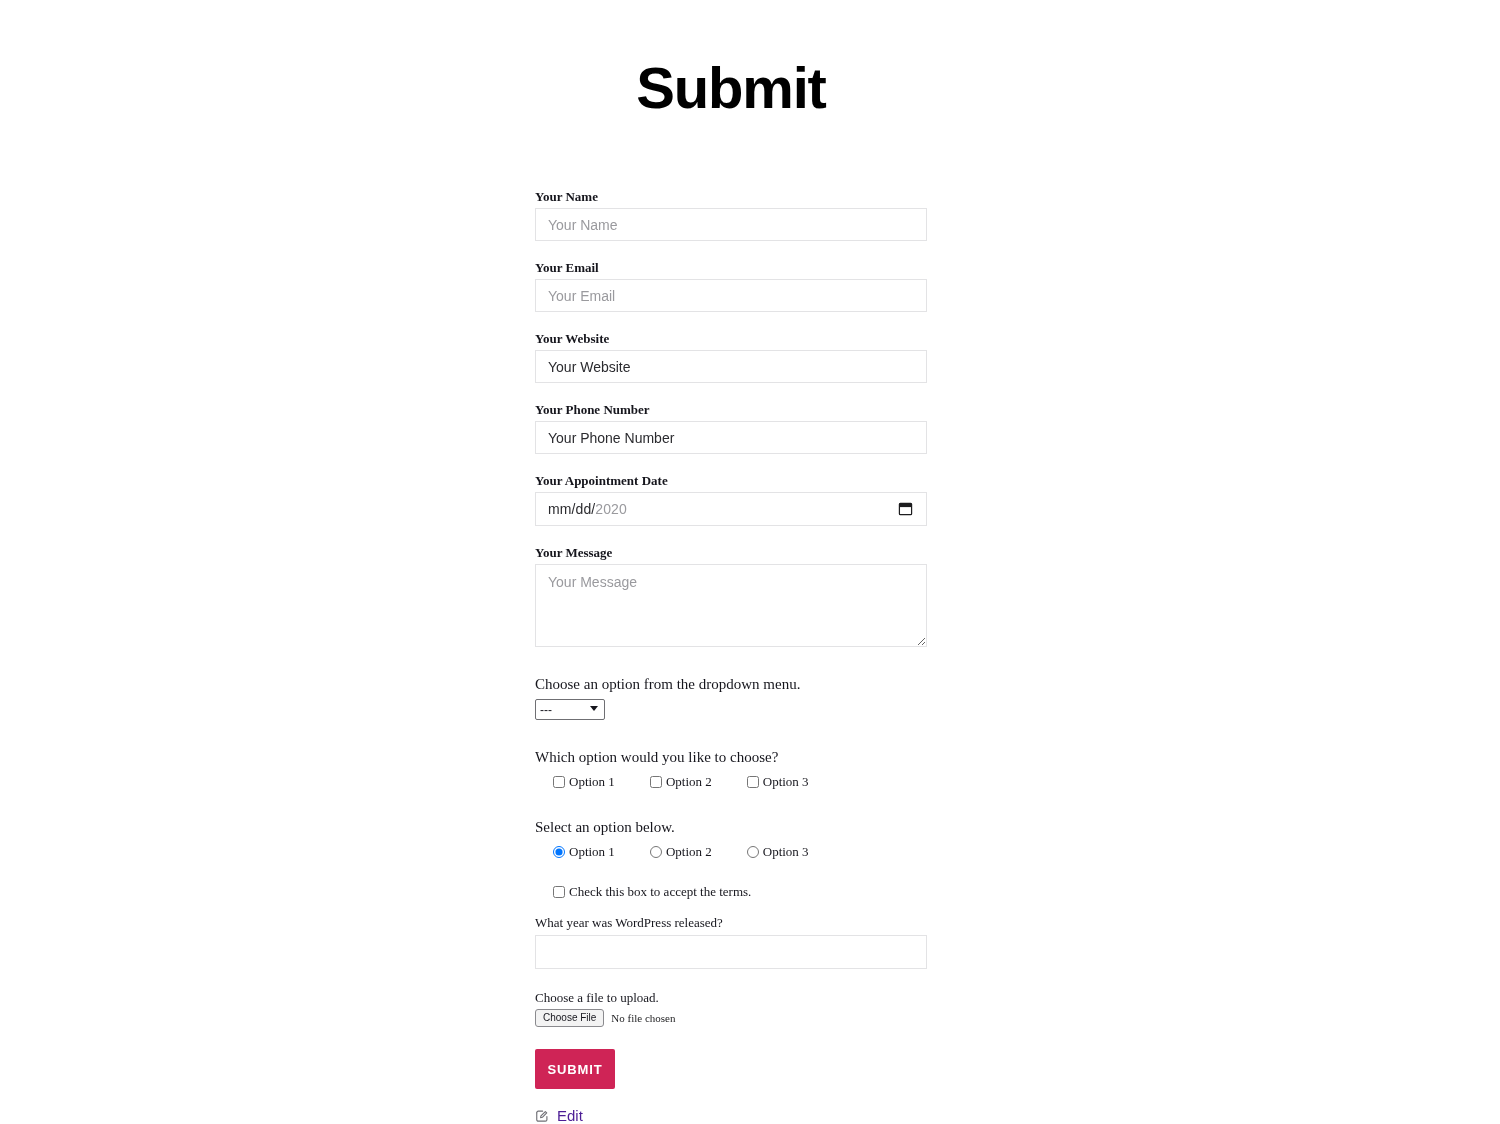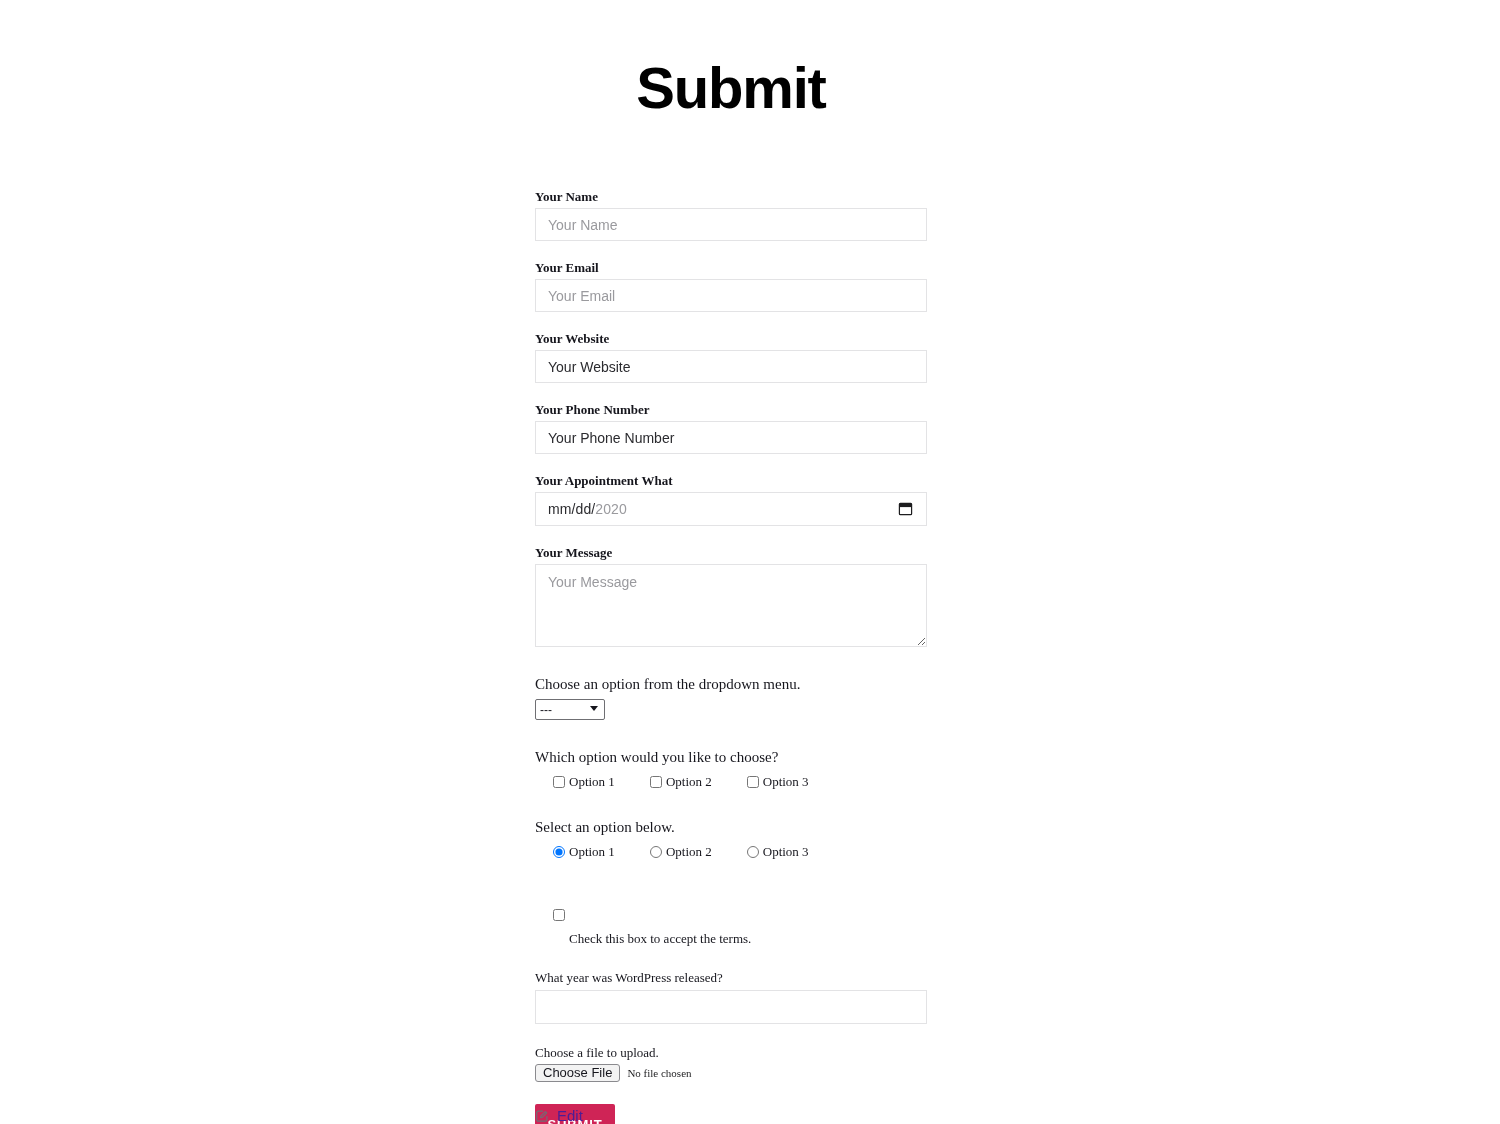--- a/index.html
+++ b/index.html
@@ -218,24 +218,23 @@
   .terms-row input {
     margin: 0 4px 0 0;
     width: 12px;
     height: 12px;
   }
   .terms-label {
     font-family: "Liberation Serif", serif;
     font-size: 13px;
     line-height: 17px;
     color: #16161d;
-    margin-top: 47px;
-  }
-
-  .year-block { margin-top: 22px; }
+  }
+
+  .year-block { margin-top: 14px; }
   .year-label {
     font-family: "Liberation Serif", serif;
     font-size: 13px;
     line-height: 17px;
     color: #16161d;
     margin-bottom: 4px;
   }
 
   .upload-block { margin-top: 20px; }
   .upload-label {
@@ -250,21 +249,21 @@
     align-items: center;
   }
   .file-btn {
     box-sizing: border-box;
     height: 18px;
     padding: 0 7px;
     border: 1px solid #8a8a8e;
     border-radius: 3px;
     background: #f3f3f3;
     font-family: "Liberation Sans", sans-serif;
-    font-size: 13px;
+    font-size: 10px;
     line-height: 16px;
     color: #16161d;
     cursor: pointer;
   }
   .file-status {
     margin-left: 7px;
     font-family: Liberation Serif, serif;
     font-size: 11px;
     line-height: 16px;
     color: #1d1d1f;
@@ -328,21 +327,21 @@
       <label class="field-label">Your Website</label>
       <input class="text-input" type="text" value="Your Website" style="">
     </div>
 
     <div class="field-block">
       <label class="field-label">Your Phone Number</label>
       <input class="text-input" type="text" value="Your Phone Number" style="">
     </div>
 
     <div class="field-block">
-      <label class="field-label">Your Appointment What</label>
+      <label class="field-label">Your Appointment Date</label>
       <div class="date-row">
         <input class="date-input" type="text" readonly="" style="">
         <span class="date-text"><span>mm</span>/<span>dd</span>/<span class="dim">2020</span></span>
         <svg class="cal-icon" viewBox="0 0 16 16">
           <rect x="1.5" y="2.5" width="13" height="12" rx="1" fill="none" stroke="#1d1d1f" stroke-width="1.3"></rect>
           <rect x="1.5" y="2.5" width="13" height="4" fill="#1d1d1f"></rect>
         </svg>
       </div>
     </div>
 

